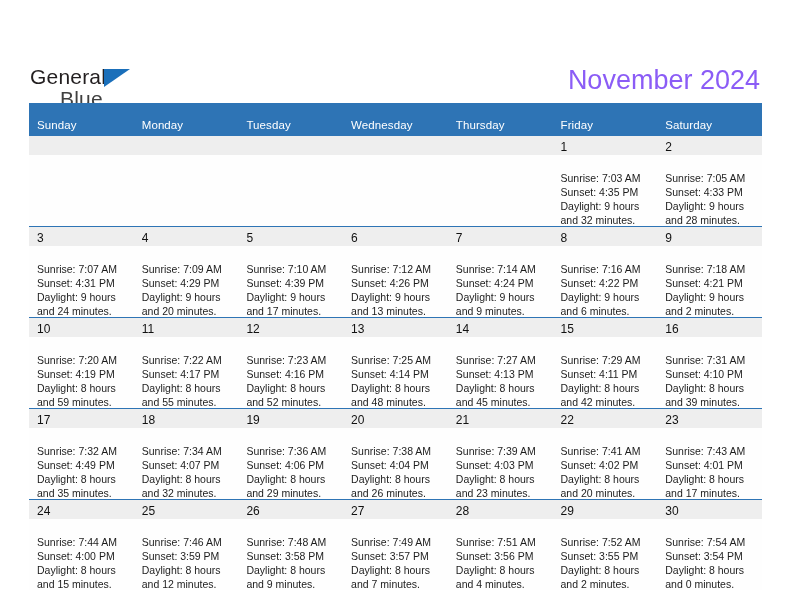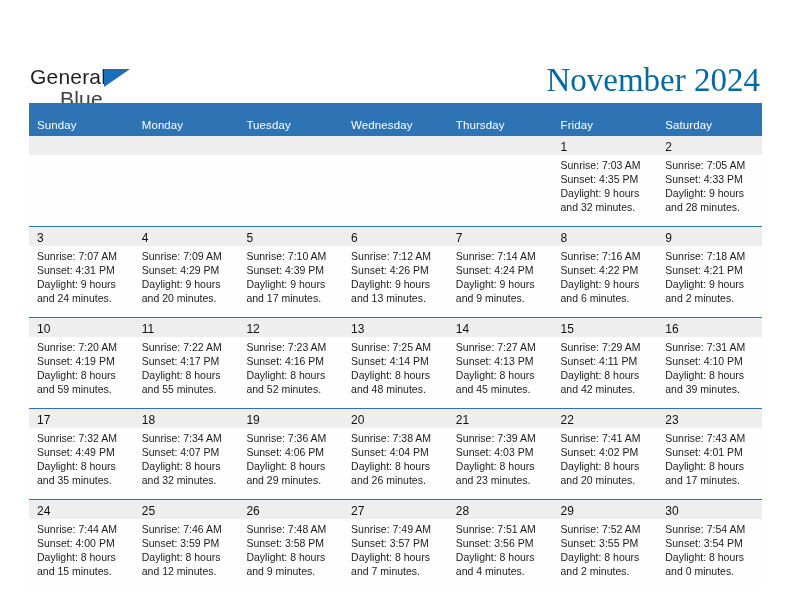--- a/index.html
+++ b/index.html
@@ -64,26 +64,25 @@
     width: 0;
     height: 0;
     border-left: 26px solid #1a6fba;
     border-bottom: 18px solid transparent;
   }
 
   .title {
     position: absolute;
     right: 32px;
     top: 33px;
-    font-size: 33px;
+    font-size: 27px;
     line-height: 32px;
-    color: #0369a1;
+    color: #8b5cf6;
     text-align: right;
     white-space: nowrap;
-    font-family: Liberation Serif, serif;
   }
   .subtitle {
     position: absolute;
     right: 32px;
     top: 78px;
     font-size: 12px;
     line-height: 18px;
     color: #1a1a1a;
     text-align: right;
     white-space: nowrap;
@@ -128,21 +127,21 @@
     height: 19px;
     padding: 1px 0 0 8px;
     box-sizing: border-box;
   }
   .daynum {
     font-size: 12px;
     line-height: 17px;
     color: #111111;
   }
   .info {
-    padding: 3px 6px 0 8px;
+    padding: 16px 6px 0 8px;
     font-size: 10.5px;
     line-height: 14px;
     color: #1c1c1c;
   }
   .info div {
     white-space: nowrap;
   }
   .empty .daynum-band {
     background: #eeeeee;
   }

